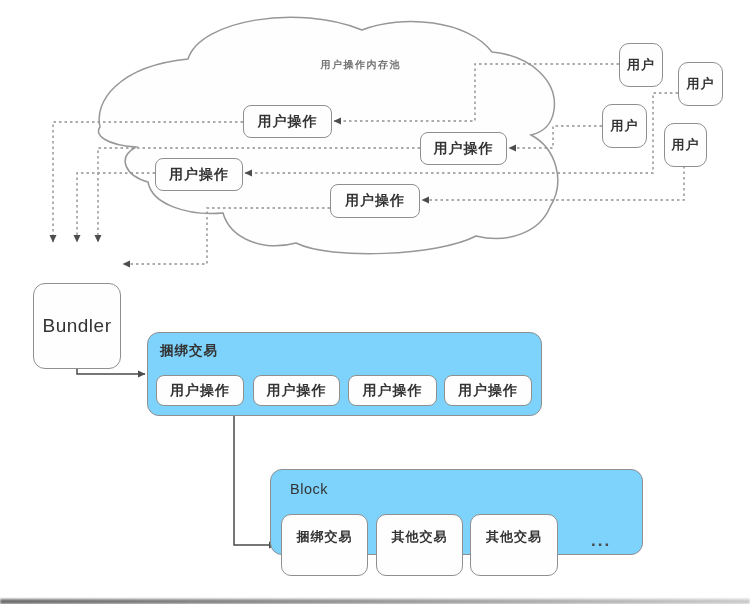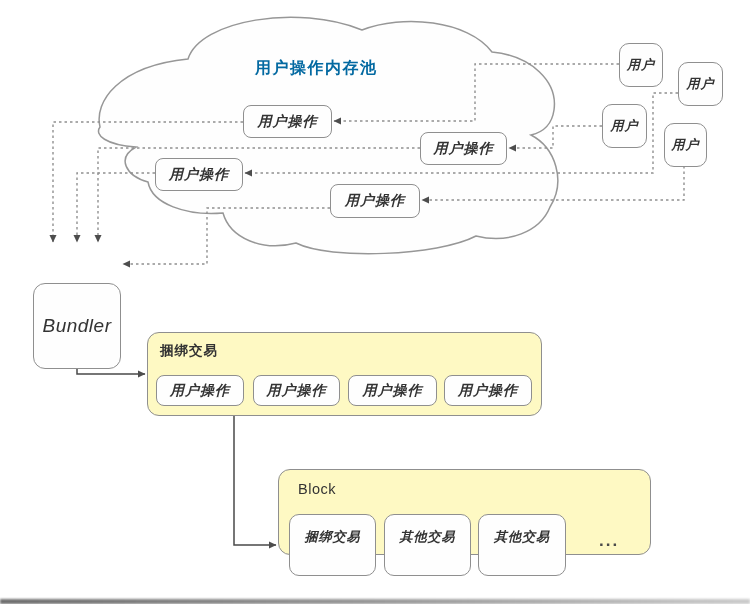--- a/index.html
+++ b/index.html
@@ -5,38 +5,38 @@
   html,body{margin:0;padding:0;background:#f2f2f2;}
   .stage{
     position:relative;width:750px;height:604px;background:#ffffff;overflow:hidden;
     font-family:"Liberation Sans","DejaVu Sans",sans-serif;color:#3a3a3a;
   }
   .stage svg{position:absolute;left:0;top:0;}
   .node{
     position:absolute;box-sizing:border-box;background:#fefefe;
     border:1.5px solid #8f8f8f;border-radius:8px;
     display:flex;align-items:center;justify-content:center;
-    font-size:14px;font-weight:600;letter-spacing:1px;color:#333;font-style:italic;
+    font-size:14px;font-weight:600;letter-spacing:1px;color:#333;
   }
   .user-node{border-radius:10px;font-size:13px;}
   .bundler-node{border-radius:12px;font-size:19px;font-weight:400;letter-spacing:0.5px;}
   .container-node{
-    position:absolute;box-sizing:border-box;background:#fef9c3;
+    position:absolute;box-sizing:border-box;background:#7dd3fc;
     border:1.5px solid #8f8f8f;border-radius:12px;
   }
   .container-label{
     position:absolute;font-size:13.5px;font-weight:600;letter-spacing:1px;color:#333;
   }
   .block-label{font-weight:400;font-size:14.5px;letter-spacing:0.5px;}
   .block-item{
     border-radius:10px;align-items:flex-start;padding-top:13px;font-size:13px;
   }
   .cloud-title{
-    position:absolute;font-size:16px;font-weight:600;letter-spacing:1.5px;
-    color:#0369a1;text-align:left;
+    position:absolute;font-size:10px;font-weight:600;letter-spacing:1.5px;
+    color:#737373;text-align:right;
   }
   .ellipsis{
     position:absolute;font-size:17px;font-weight:700;letter-spacing:2px;color:#4a4a4a;
   }
   .bottom-shade{
     position:absolute;left:0;right:0;bottom:0;height:5px;
     background:linear-gradient(to right,rgba(75,75,75,.8),rgba(105,105,105,.65) 55%,rgba(140,140,140,.45));
     filter:blur(1.2px);
   }
 </style>
@@ -95,21 +95,21 @@
   <div class="node bundler-node" style="left:33px;top:244px;width:88px;height:86px;margin-top:39px;">Bundler</div>
 
   <div class="container-node" style="left:147px;top:332px;width:395px;height:84px;">
     <div class="container-label" style="left:12px;top:9px;">捆绑交易</div>
     <div class="node" style="left:8px;top:42px;width:88px;height:31px;">用户操作</div>
     <div class="node" style="left:105px;top:42px;width:87px;height:31px;">用户操作</div>
     <div class="node" style="left:200px;top:42px;width:89px;height:31px;">用户操作</div>
     <div class="node" style="left:296px;top:42px;width:88px;height:31px;">用户操作</div>
   </div>
 
-  <div class="container-node" style="left:270px;top:469px;width:373px;height:86px;margin-left:8px;">
+  <div class="container-node" style="left:270px;top:469px;width:373px;height:86px;">
     <div class="container-label block-label" style="left:19px;top:11px;">Block</div>
     <div class="node block-item" style="left:10px;top:44px;width:87px;height:62px;">捆绑交易</div>
     <div class="node block-item" style="left:105px;top:44px;width:87px;height:62px;">其他交易</div>
     <div class="node block-item" style="left:199px;top:44px;width:88px;height:62px;">其他交易</div>
     <div class="ellipsis" style="left:320px;top:61px;">...</div>
   </div>
 
   <div class="bottom-shade"></div>
 </div>
 

